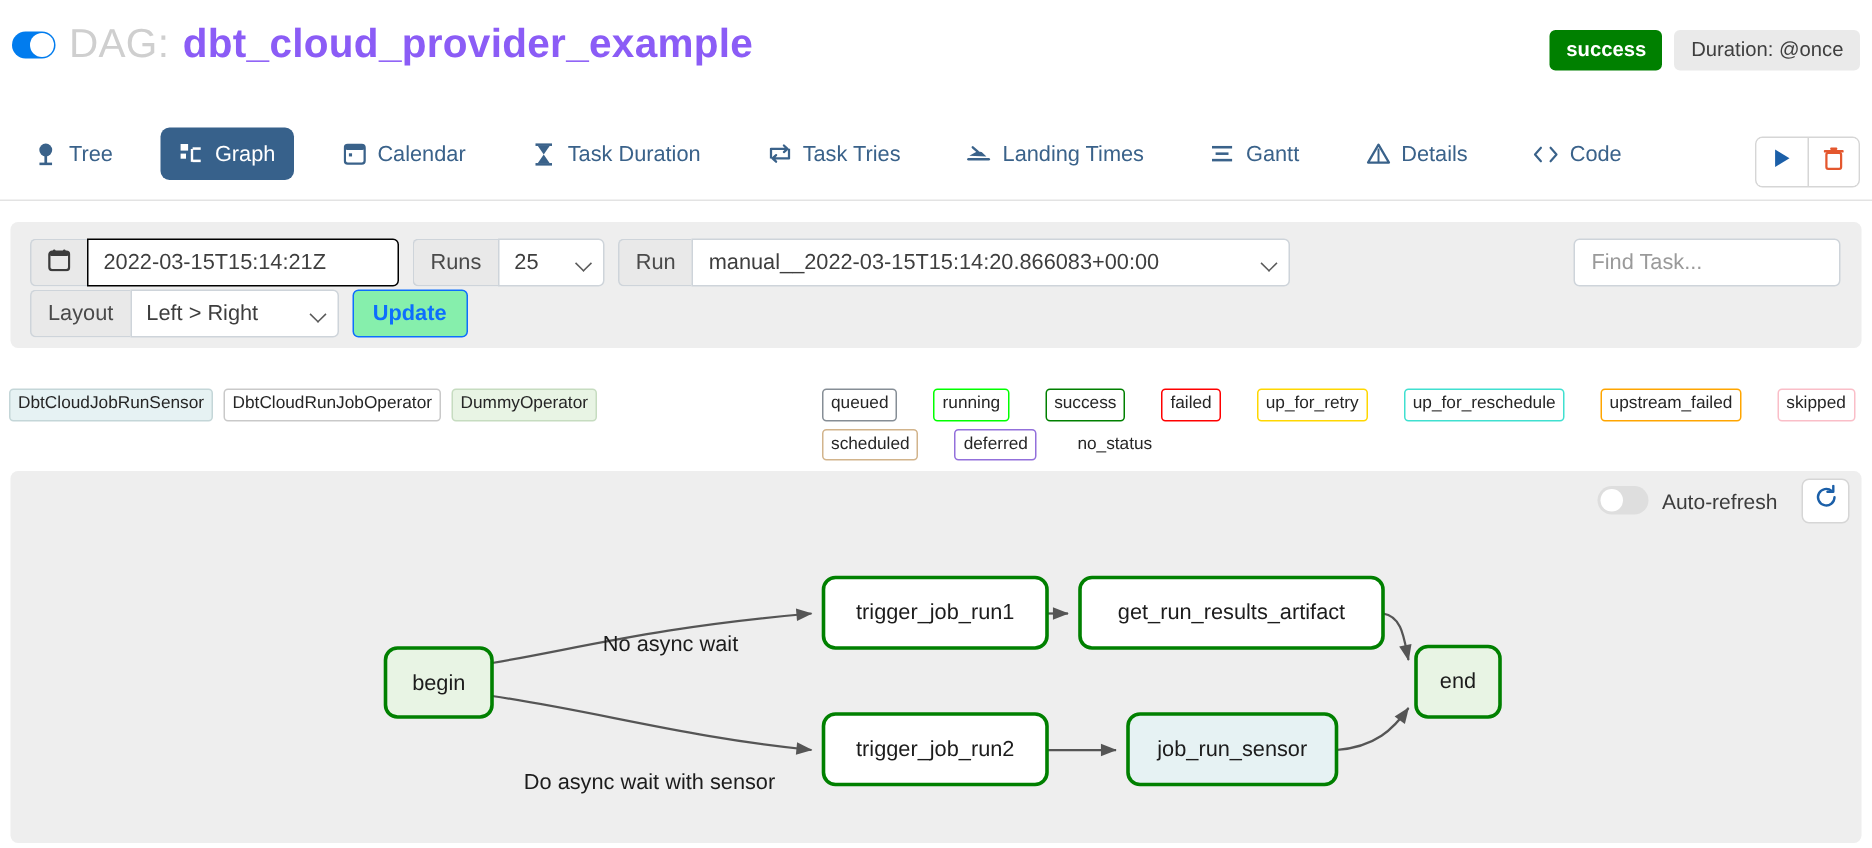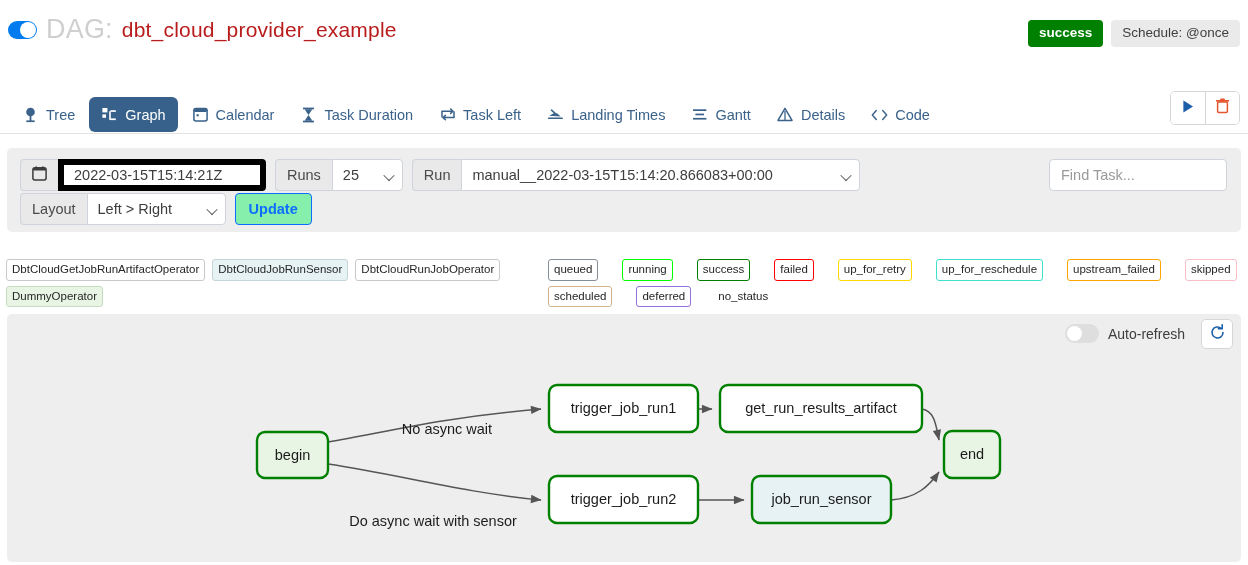--- a/index.html
+++ b/index.html
@@ -18,35 +18,35 @@
   .dag-title-wrap { position: absolute; left: 8px; top: 0; display: flex; align-items: center; gap: 9px; }
   .toggle-pill {
     width: 29px; height: 18px; border-radius: 9px; background: #017cee;
     position: relative; flex: none;
   }
   .toggle-pill::after {
     content: ""; position: absolute; right: 1px; top: 1px;
     width: 16px; height: 16px; border-radius: 50%; background: #ffffff;
   }
   .dag-label { font-size: 27px; color: #cfcfcf; font-weight: 400; letter-spacing: .2px; }
-  .dag-name { font-size: 21px; color: #b91c1c; font-weight: 400; letter-spacing: .2px; }
+  .dag-name { font-size: 27px; color: #8b5cf6; font-weight: 700; letter-spacing: .2px; }
 
   .badges { position: absolute; right: 8px; top: 6px; display: flex; gap: 8px; align-items: center; }
   .badge {
     font-size: 13.5px; padding: 6px 11px; border-radius: 4px;
     background: #eaeaea; color: #3f3f3f; white-space: nowrap; line-height: 1.1;
   }
   .badge.state-success { background: #008000; color: #ffffff; font-weight: 700; }
 
   
   .tabbar {
     position: absolute; left: 0; top: 80px; width: 1248px; height: 54px;
     border-bottom: 1px solid #e3e3e3;
   }
-  .tabs { position: absolute; left: 10px; top: 17px; display: flex; align-items: center; gap: 2px; }
+  .tabs { position: absolute; left: 10px; top: 5px; display: flex; align-items: center; gap: 20px; }
   .tab {
     display: flex; align-items: center; gap: 7px;
     padding: 9px 12px; border-radius: 6px;
     font-size: 14.5px; color: #3a628a; white-space: nowrap; cursor: pointer;
   }
   .tab.active { background: #37618b; color: #ffffff; }
   .tab .ico { display: flex; align-items: center; justify-content: center; width: 17px; height: 17px; flex: none; }
   .tab svg { display: block; }
 
   .act-group {
@@ -68,21 +68,21 @@
   .fb-row2 { position: absolute; left: 13px; top: 45px; display: flex; align-items: center; gap: 0; }
 
   .igrp { display: flex; align-items: stretch; }
   .addon {
     display: flex; align-items: center; justify-content: center;
     background: #e9e9e9; border: 1px solid #ced4da; color: #4a4a4a;
     font-size: 14.5px; padding: 0 11px; height: 32px;
   }
   .addon.left { border-radius: 4px 0 0 4px; border-right: none; }
   .field {
-    height: 32px; border: 6px solid #000000; background: #ffffff;
+    height: 32px; border: 1px solid #000000; background: #ffffff;
     font-size: 14.5px; color: #3e3e3e; padding: 0 10px;
     font-family: "Liberation Sans", sans-serif;
     display: flex; align-items: center;
   }
   .field.rr { border-radius: 0 4px 4px 0; }
   .sel {
     height: 32px; border: 1px solid #ced4da; background: #ffffff; border-radius: 0 4px 4px 0;
     font-size: 14.5px; color: #3e3e3e; padding: 0 26px 0 10px;
     display: flex; align-items: center; position: relative; white-space: nowrap;
   }
@@ -154,21 +154,21 @@
 <div class="page">
 
   <div class="header">
     <div class="dag-title-wrap">
       <div class="toggle-pill"></div>
       <span class="dag-label">DAG:</span>
       <span class="dag-name">dbt_cloud_provider_example</span>
     </div>
     <div class="badges">
       <span class="badge state-success">success</span>
-      <span class="badge">Schedule: @once</span>
+      <span class="badge">Duration: @once</span>
     </div>
   </div>
 
   <div class="tabbar">
     <div class="tabs">
 
       <div class="tab">
         <span class="ico">
           <svg width="15" height="16" viewBox="0 0 15 16">
               <circle cx="7.5" cy="5" r="4.3" fill="#3a628a"></circle>
@@ -217,21 +217,21 @@
 
       <div class="tab">
         <span class="ico">
           <svg width="16" height="15" viewBox="0 0 16 15">
               <path d="M2 4.2 H12.5 M10.6 2 L13 4.2 L10.6 6.4" fill="none" stroke="#3a628a" stroke-width="1.5" stroke-linecap="round" stroke-linejoin="round"></path>
               <path d="M14 10.6 H3.5 M5.4 8.4 L3 10.6 L5.4 12.8" fill="none" stroke="#3a628a" stroke-width="1.5" stroke-linecap="round" stroke-linejoin="round"></path>
               <path d="M2 4.2 V10.6" fill="none" stroke="#3a628a" stroke-width="1.5"></path>
               <path d="M14 4.2 V10.6" fill="none" stroke="#3a628a" stroke-width="1.5"></path>
             </svg>
         </span>
-        <span>Task Left</span>
+        <span>Task Tries</span>
       </div>
 
       <div class="tab">
         <span class="ico">
           <svg width="17" height="15" viewBox="0 0 17 15">
               <path d="M1.6 11.2 L15.2 11.2" stroke="#3a628a" stroke-width="1.6" stroke-linecap="round"></path>
               <path d="M2.2 8.8 L13.6 9.4 L10.4 6.4 L7.6 5.8 Z" fill="#3a628a"></path>
               <path d="M4.5 3.2 L7.8 6.1" stroke="#3a628a" stroke-width="1.6" stroke-linecap="round"></path>
             </svg>
         </span>
@@ -328,21 +328,20 @@
         <div class="sel" style="width:139px">Left &gt; Right</div>
       </div>
       <div class="gap"></div>
       <div class="btn-update">Update</div>
     </div>
 
     <div class="findtask">Find Task...</div>
   </div>
 
   <div class="legend-op">
-    <span class="chip">DbtCloudGetJobRunArtifactOperator</span>
     <span class="chip" style="background:#e6f2f3;border-color:#c4d6d8">DbtCloudJobRunSensor</span>
     <span class="chip">DbtCloudRunJobOperator</span>
     <span class="chip" style="background:#e8f4e4;border-color:#c6dcc0">DummyOperator</span>
   </div>
 
   <div class="legend-state">
     <span class="chip" style="border-color:#868e96">queued</span>
     <span class="chip" style="border-color:#01ff00">running</span>
     <span class="chip" style="border-color:#008000">success</span>
     <span class="chip" style="border-color:#ff0000">failed</span>

